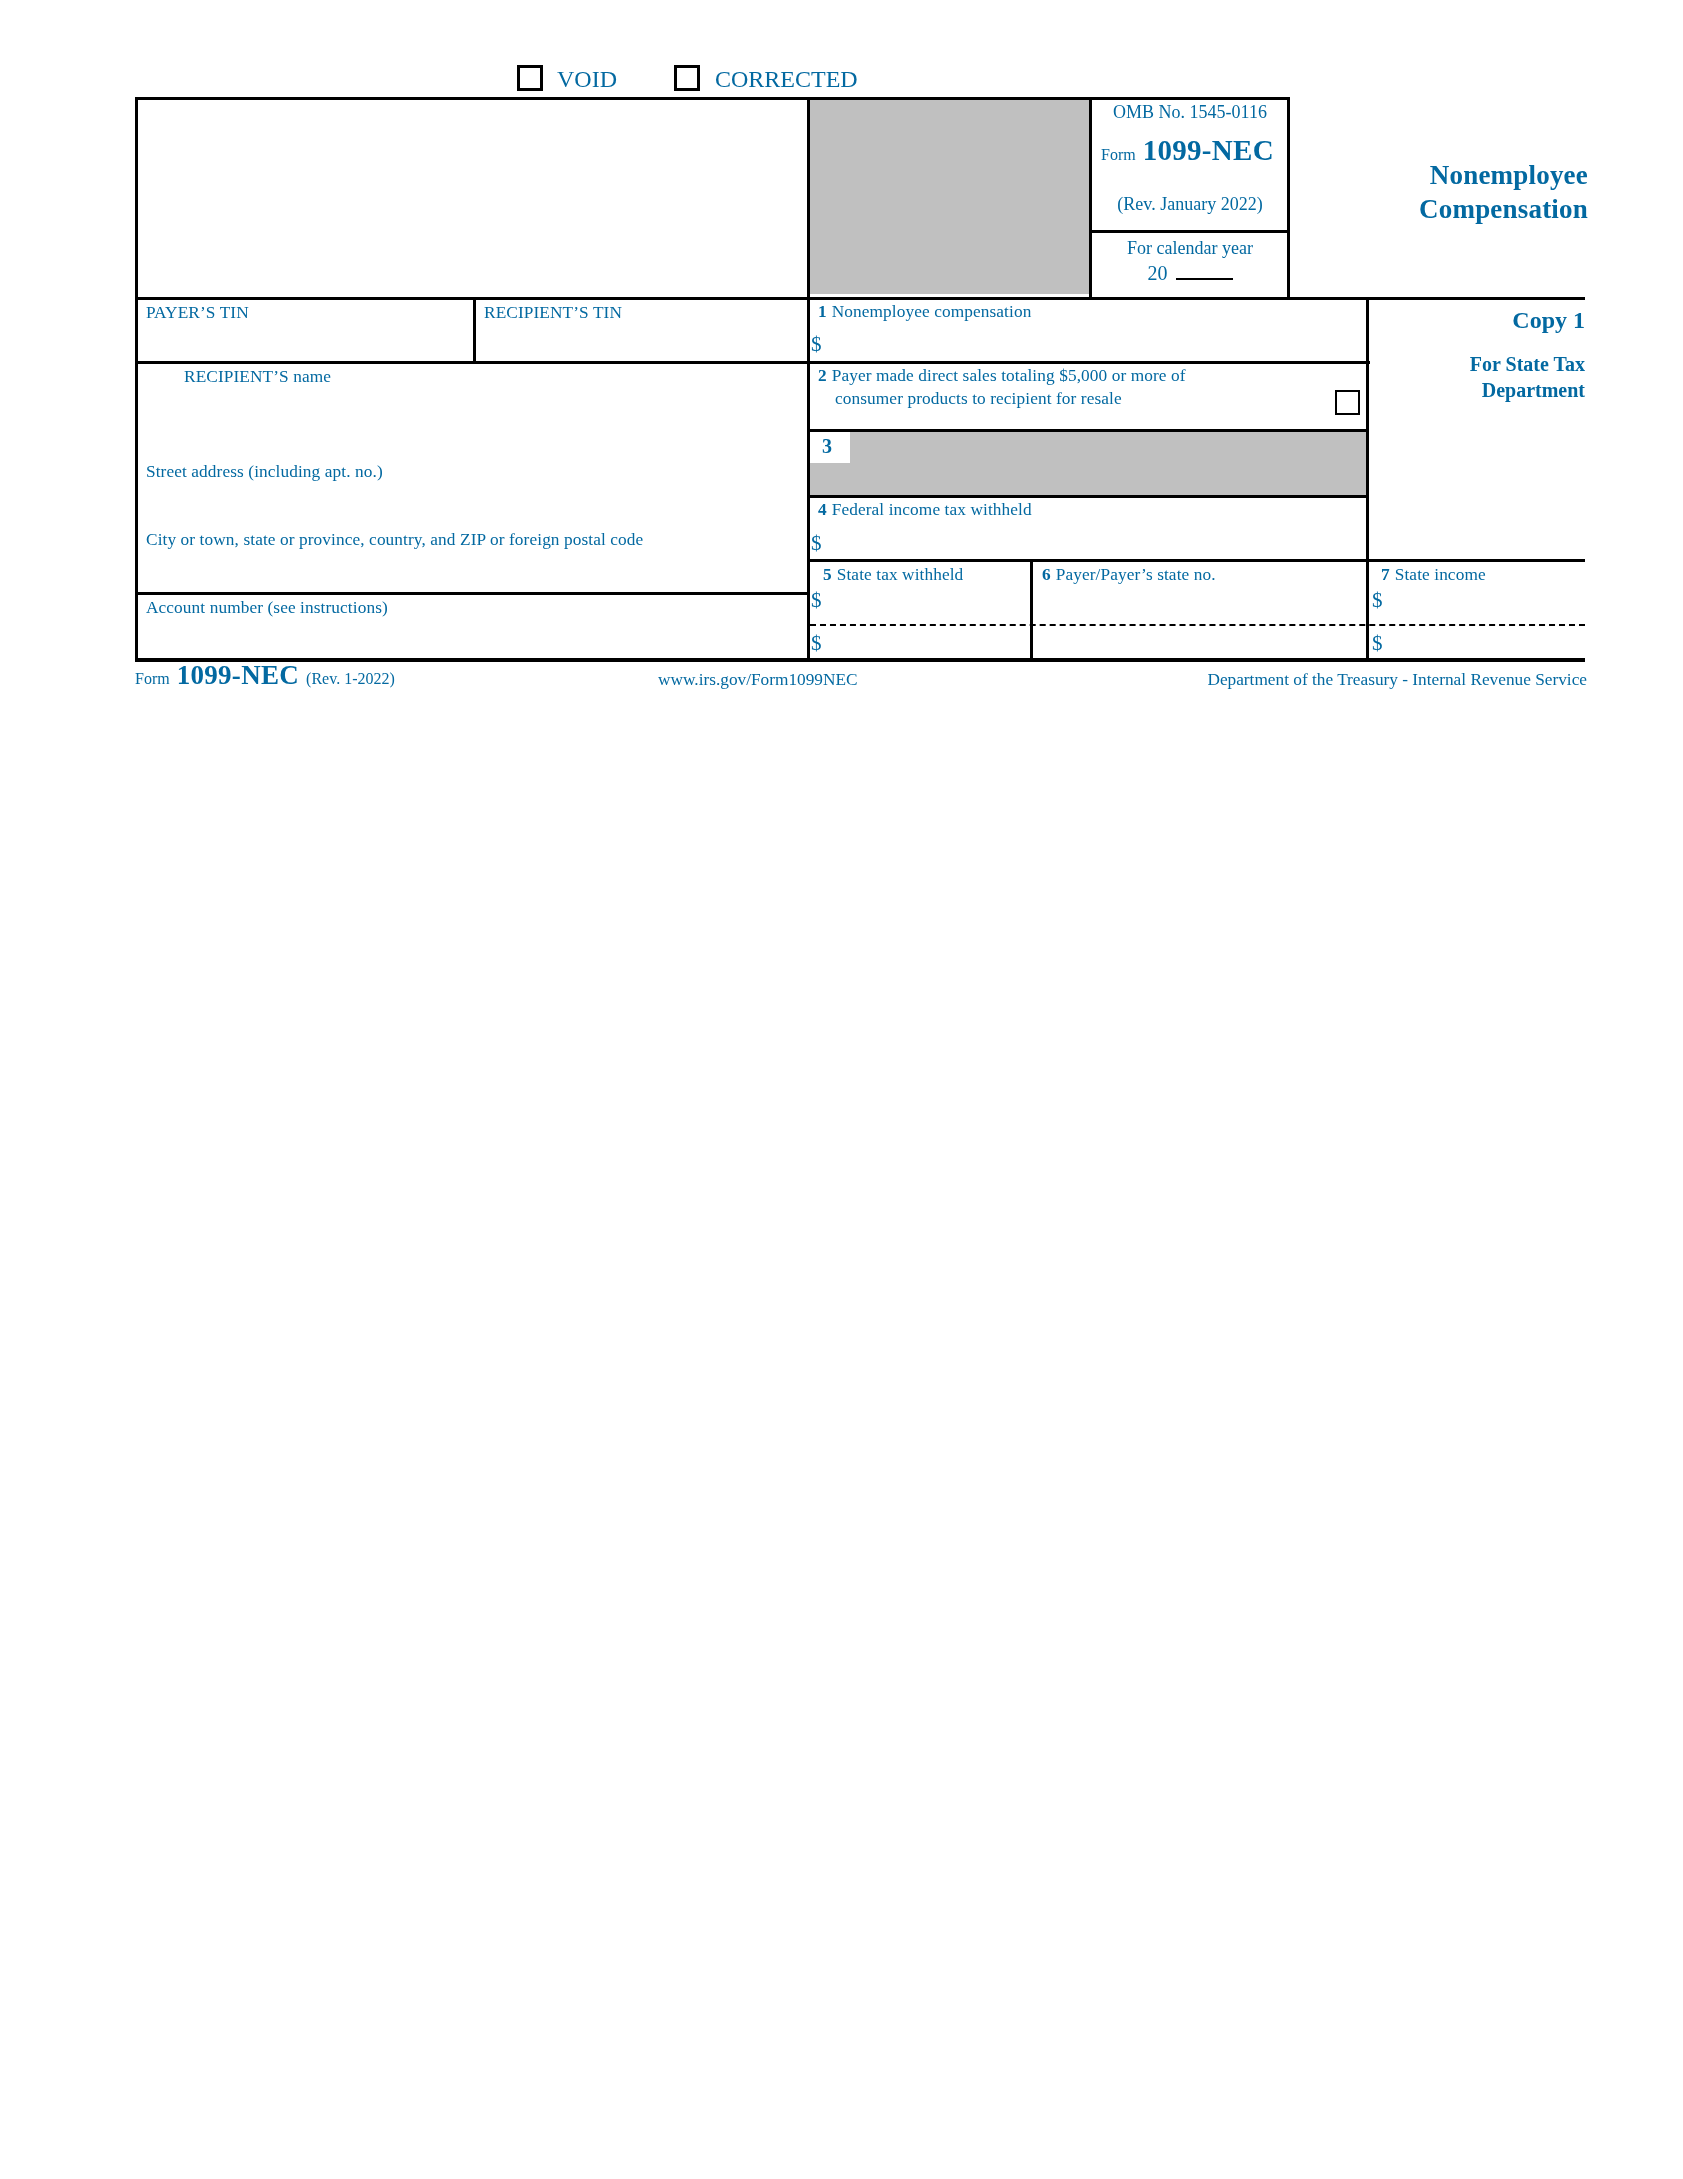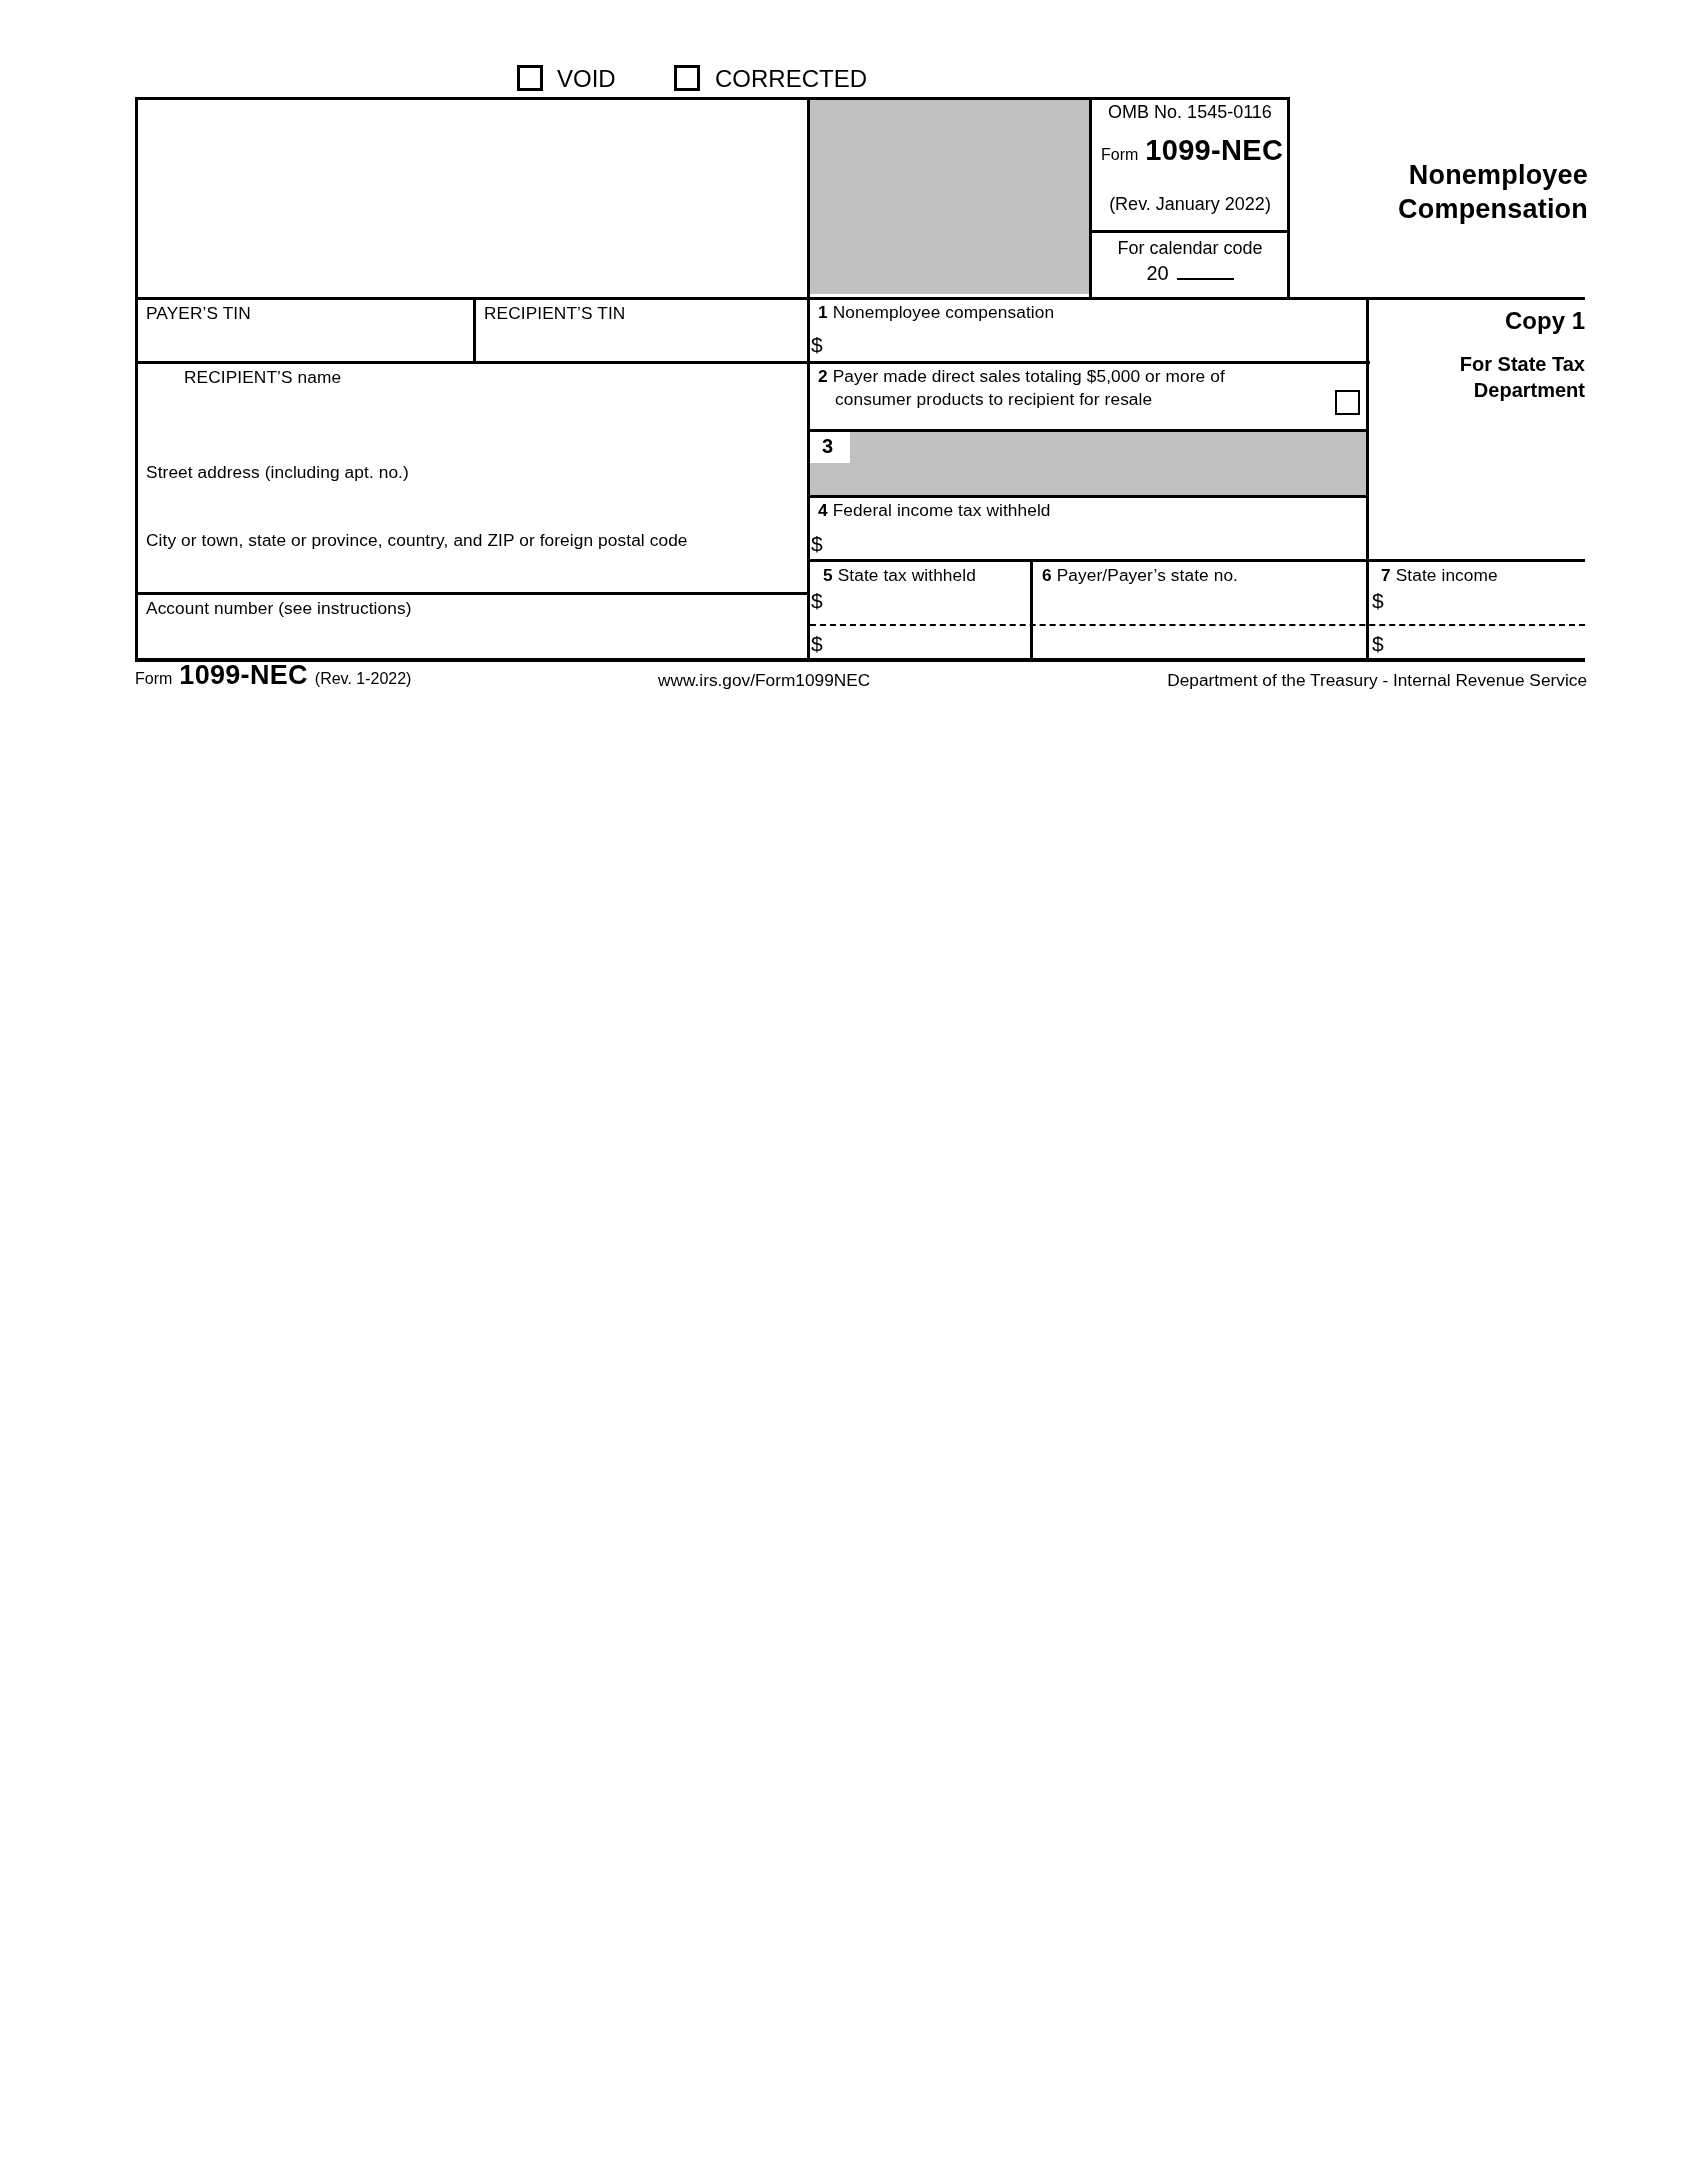--- a/index.html
+++ b/index.html
@@ -1,22 +1,22 @@
 <!DOCTYPE html>
 <html><head>
 <meta charset="utf-8">
 <style>
   html,body{margin:0;padding:0;background:#ffffff;}
   .canvas{
     position:relative;
     width:1683px;
     height:2036px;
     background:#ffffff;
-    font-family:Liberation Sans, sans-serif;
-    color:#000000;
+    font-family:Liberation Serif, serif;
+    color:#0369a1;
     overflow:hidden;
   }
   .line{position:absolute;background:#000;}
   .dash{position:absolute;border-top:2px dashed #000;height:0;}
   .shade{position:absolute;background:#c0c0c0;}
   .whitecell{position:absolute;background:#ffffff;}
   .lbl{position:absolute;font-size:17.3px;line-height:1.32;letter-spacing:0.1px;}
   .num{font-weight:700;margin-right:5px;}
   .dollar{position:absolute;font-size:21px;line-height:1;}
   .checkbox{position:absolute;background:#fff;border:3px solid #000;width:26px;height:26px;box-sizing:border-box;}
@@ -72,21 +72,21 @@
   <div class="line" style="left:1366px;top:297px;width:3px;height:361px;"></div>
 
   <div class="field" style="left:140px;top:158px;width:661px;height:134px;"></div>
 
   <div class="center-txt" style="left:1092px;top:102px;width:196px;">OMB No. 1545-0116</div>
   <div class="baseline-row" style="left:1101px;top:134px;">
     <span class="small-word">Form</span>
     <span class="big-form-no">1099-NEC</span>
   </div>
   <div class="center-txt" style="left:1092px;top:194px;width:196px;">(Rev. January 2022)</div>
-  <div class="center-txt" style="left:1092px;top:238px;width:196px;">For calendar code</div>
+  <div class="center-txt" style="left:1092px;top:238px;width:196px;">For calendar year</div>
   <div class="center-txt" style="left:1092px;top:260px;width:196px;font-size:20px;">
     <span>20</span><span class="yearline"></span>
   </div>
 
   <div class="title" style="left:1366px;top:158px;width:222px;">
     <div>Nonemployee</div>
     <div>Compensation</div>
   </div>
 
   <div class="lbl" style="left:146px;top:302px;">PAYER’S TIN</div>

